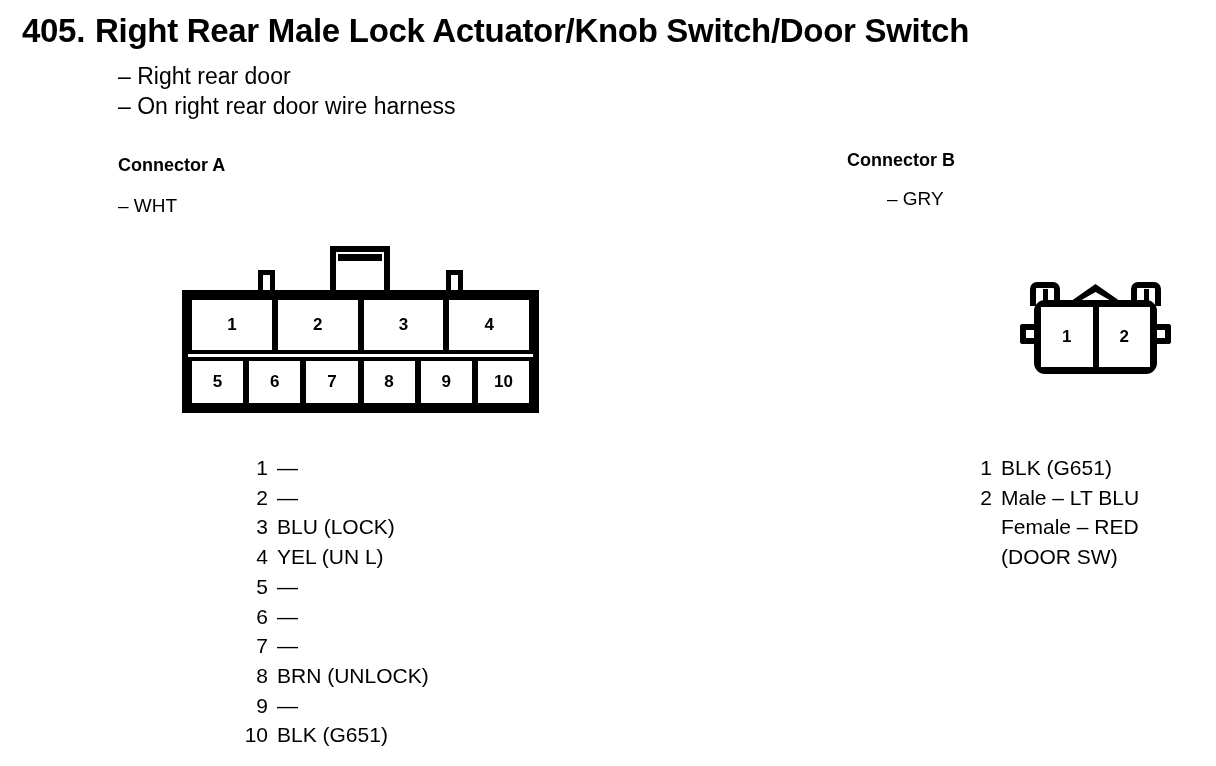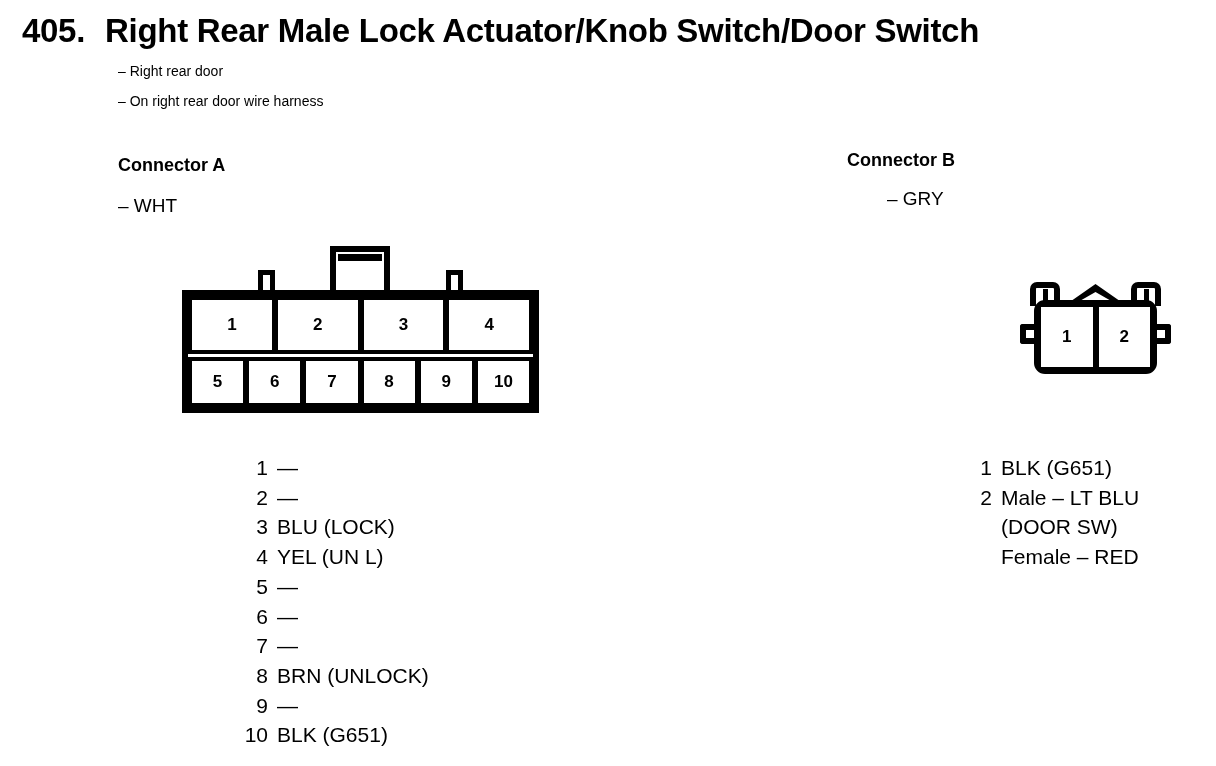--- a/index.html
+++ b/index.html
@@ -21,27 +21,27 @@
     position: absolute;
     left: 22px;
     top: 12px;
     font-size: 33px;
     font-weight: bold;
     letter-spacing: -0.3px;
     white-space: nowrap;
   }
   #title-number {
     display: inline-block;
-    margin-right: 20px;
+    margin-right: 10px;
   }
 
   .subnote {
     position: absolute;
     left: 118px;
-    font-size: 14px;
+    font-size: 23px;
     font-weight: normal;
     white-space: nowrap;
   }
   #subnote-0 { top: 63px; }
   #subnote-1 { top: 93px; text-align: center; }
 
   
   .conn-heading {
     position: absolute;
     font-size: 18px;
@@ -359,15 +359,15 @@
 
 <div class="pin-list" id="pin-list-b">
   <div class="pin-row">
     <span class="pin-num">1</span>
     <span class="pin-val">BLK (G651)</span>
   </div>
   <div class="pin-row">
     <span class="pin-num">2</span>
     <span class="pin-val">Male – LT BLU</span>
   </div>
+  <div class="pin-sub">Female – RED</div>
   <div class="pin-sub">(DOOR SW)</div>
-  <div class="pin-sub">Female – RED</div>
 </div>
 
 </body></html>

